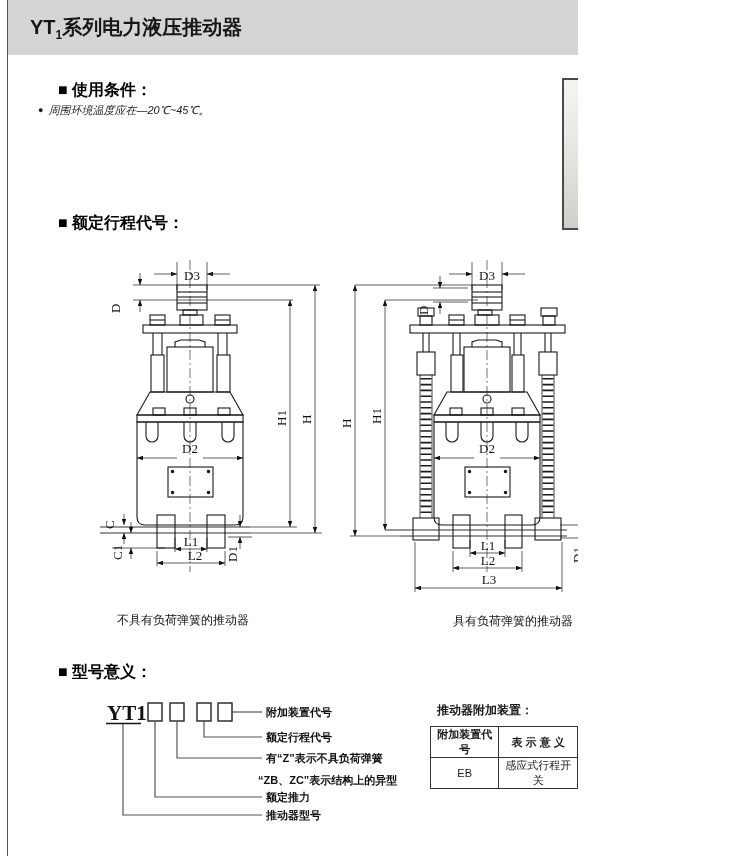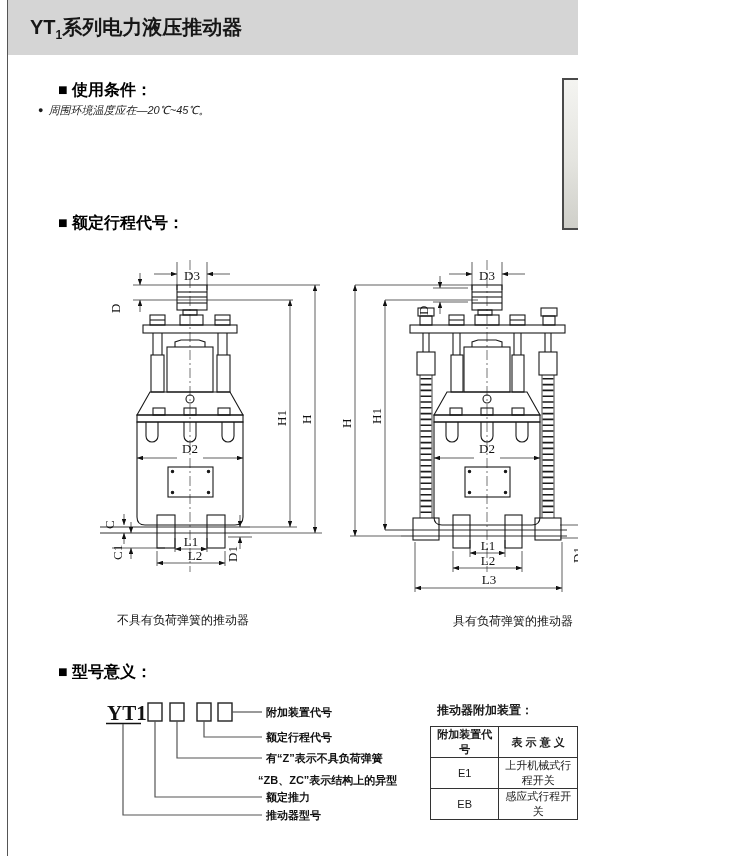--- a/index.html
+++ b/index.html
@@ -360,22 +360,18 @@
   </svg>
 
   <div class="attach-title">推动器附加装置：</div>
   <table class="attach">
     <tbody>
         <tr>
       <th>附加装置代号</th>
       <th class="col2">表 示 意 义</th>
     </tr>
     <tr>
-      <td>E1</td>
-      <td class="col2">上升机械式行程开关</td>
-    </tr>
-    <tr>
       <td>EB</td>
       <td class="col2">感应式行程开关</td>
     </tr>
   </tbody>
     </table>
 </div>
 
 </body></html>

